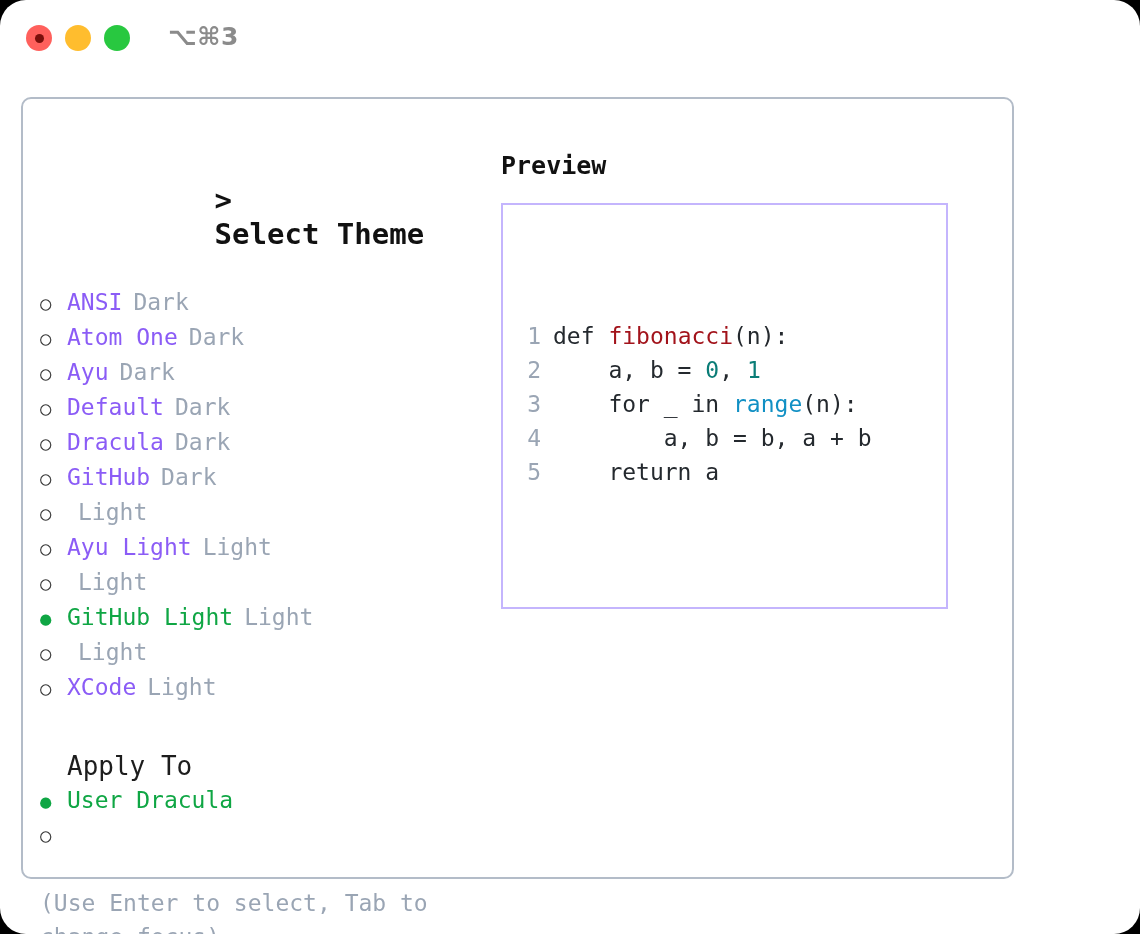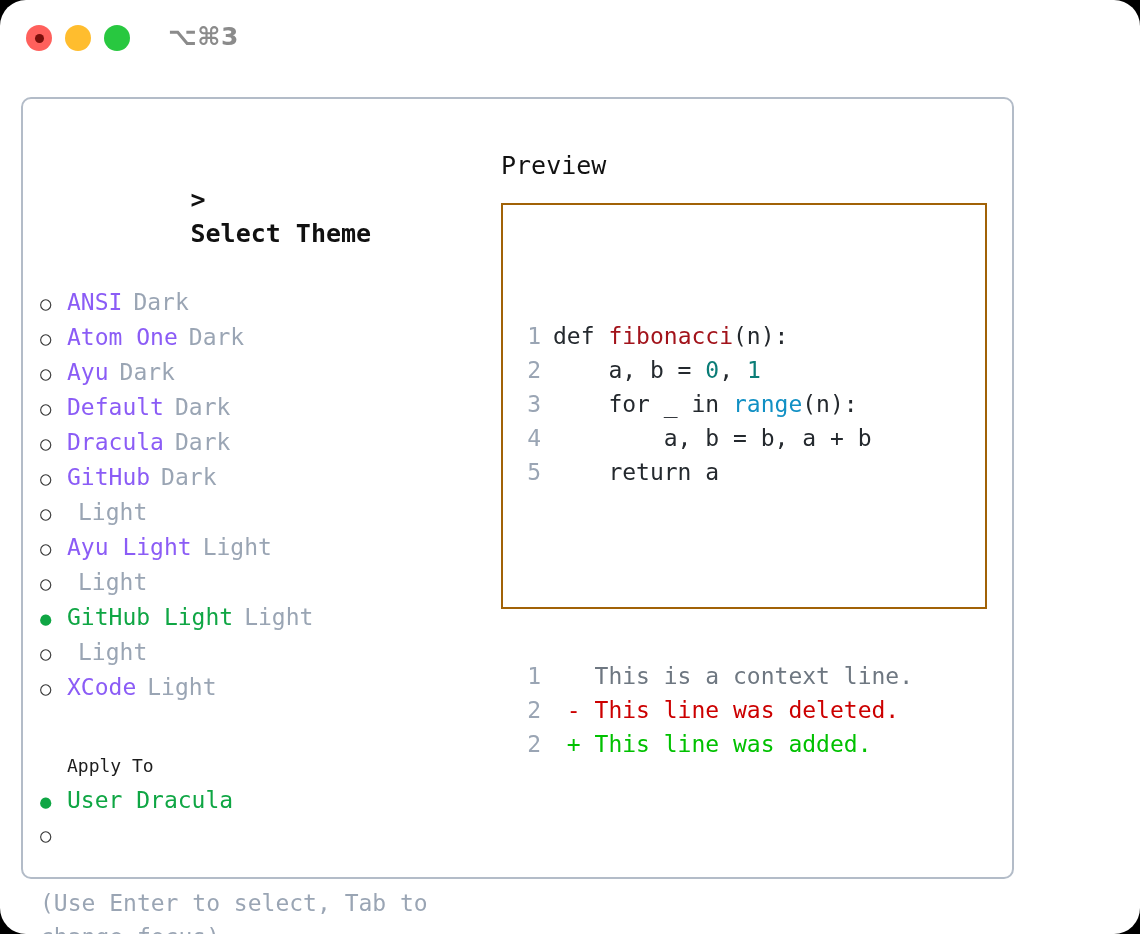--- a/index.html
+++ b/index.html
@@ -93,21 +93,21 @@
 
   
   .left-col {
     position: absolute;
     left: 17px;
     top: 50px;
     width: 460px;
   }
 
   .section-title {
-    font-size: 25px;
+    font-size: 29px;
     font-weight: bold;
     color: #111111;
     line-height: 34px;
     white-space: pre;
   }
   .prompt-caret { color: #111111; }
 
   .option-row {
     display: flex;
     align-items: baseline;
@@ -130,21 +130,21 @@
   }
   .option-row.selected .opt-label {
     color: #0fa644;
   }
   .opt-tag {
     color: #9aa5b4;
     margin-left: 11px;
   }
 
   .subhead {
-    font-size: 18px;
+    font-size: 26px;
     color: #1d1d1d;
     line-height: 34px;
     padding-left: 27px;
     white-space: pre;
   }
 
   .spacer-sm { height: 34px; }
   .spacer-md { height: 44px; }
 
   .hint {
@@ -156,30 +156,30 @@
 
   
   .right-col {
     position: absolute;
     left: 478px;
     top: 50px;
     width: 500px;
   }
   .preview-title {
     font-size: 25px;
-    font-weight: normal;
+    font-weight: bold;
     color: #111111;
     line-height: 34px;
     white-space: pre;
   }
   .preview-box {
     margin-top: 20px;
-    width: 486px;
+    width: 447px;
     height: 406px;
-    border: 2px solid #a16207;
+    border: 2px solid #c4b5fd;
     box-sizing: border-box;
     background: #ffffff;
     position: relative;
   }
   .code {
     position: absolute;
     left: 12px;
     top: 46px;
     font-size: 23px;
     line-height: 34px;
@@ -254,20 +254,19 @@
 
         <div class="hint">(Use Enter to select, Tab to change focus)</div>
       </div>
 
       <div class="right-col">
         <div class="preview-title">Preview</div>
         <div class="preview-box">
           <div class="code">
             <div id="code-block"><div class="code-line"><span class="lineno">1</span><span class="tok-plain">def </span><span class="tok-func">fibonacci</span><span class="tok-plain">(n):</span></div><div class="code-line"><span class="lineno">2</span><span class="tok-plain">    a, b = </span><span class="tok-num">0</span><span class="tok-plain">, </span><span class="tok-num">1</span></div><div class="code-line"><span class="lineno">3</span><span class="tok-plain">    for _ in </span><span class="tok-call">range</span><span class="tok-plain">(n):</span></div><div class="code-line"><span class="lineno">4</span><span class="tok-plain">        a, b = b, a + b</span></div><div class="code-line"><span class="lineno">5</span><span class="tok-plain">    return a</span></div></div>
             <div class="blank-line"></div>
-            <div id="diff-block"><div class="code-line"><span class="lineno">1</span><span class="tok-ctx">   This is a context line.</span></div><div class="code-line"><span class="lineno">2</span><span class="tok-del"> - This line was deleted.</span></div><div class="code-line"><span class="lineno">2</span><span class="tok-add"> + This line was added.</span></div></div>
           </div>
         </div>
       </div>
 
     </div>
   </div>
 </div>
 
 </body></html>

